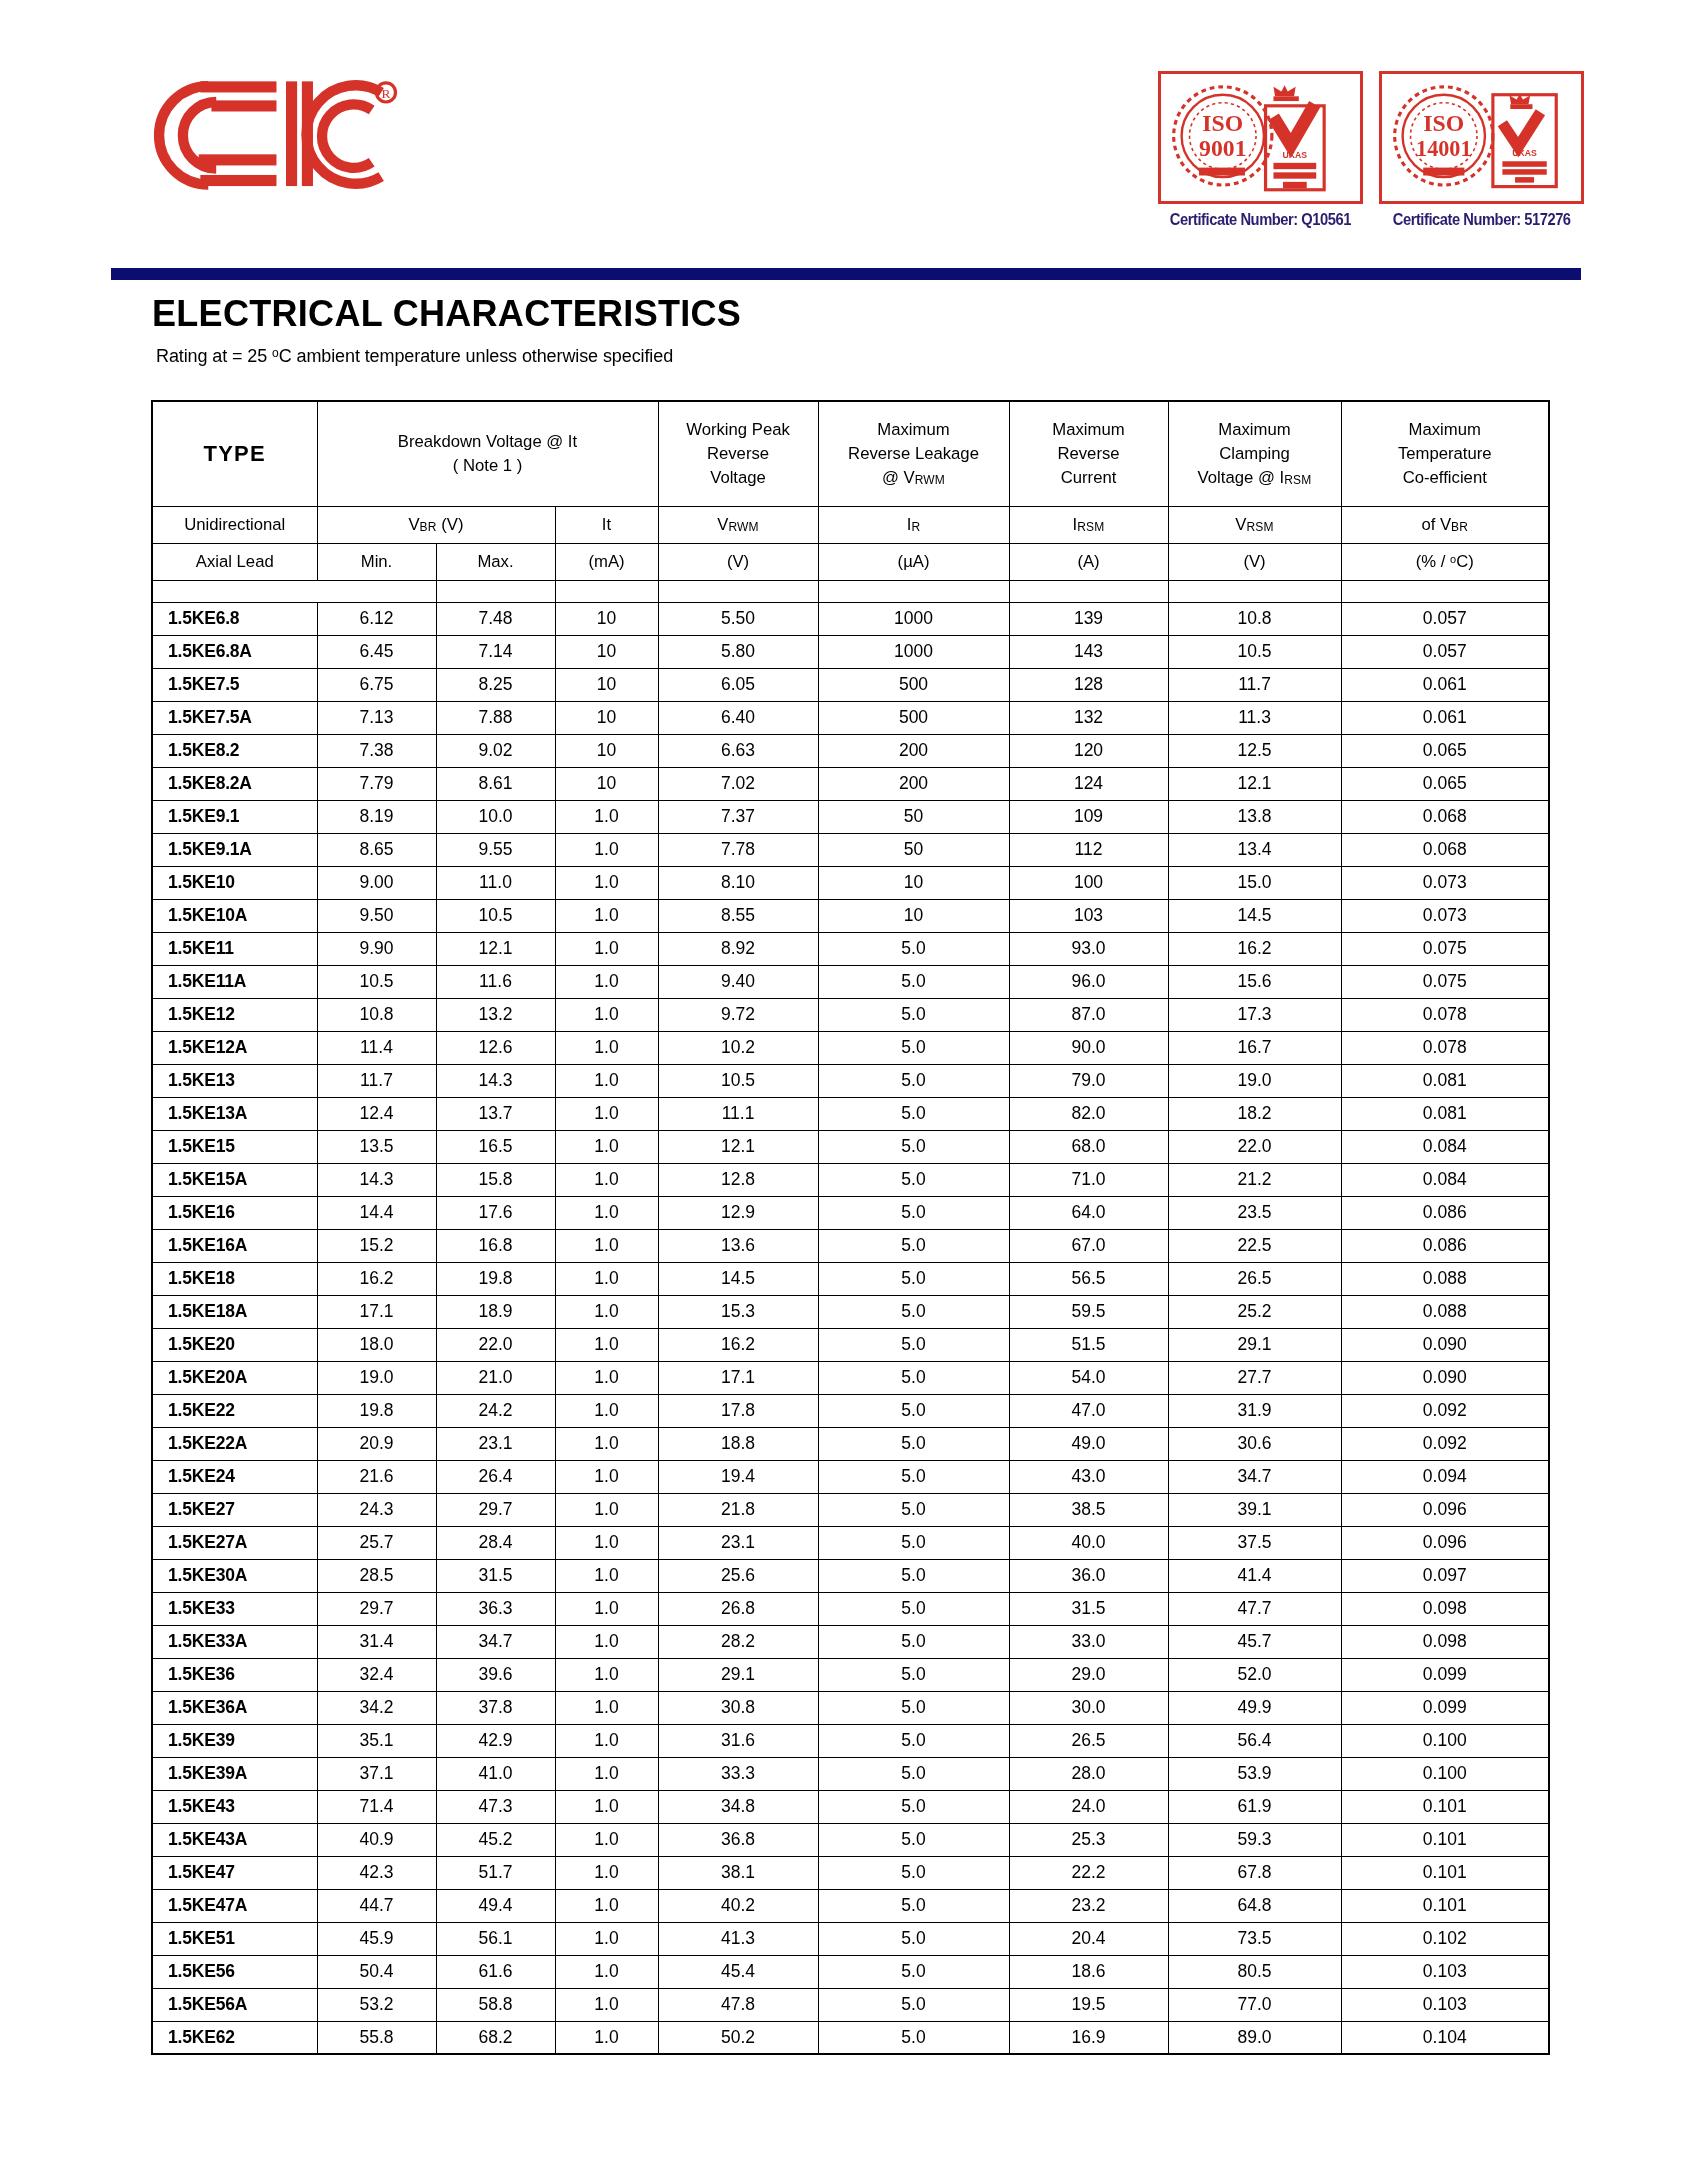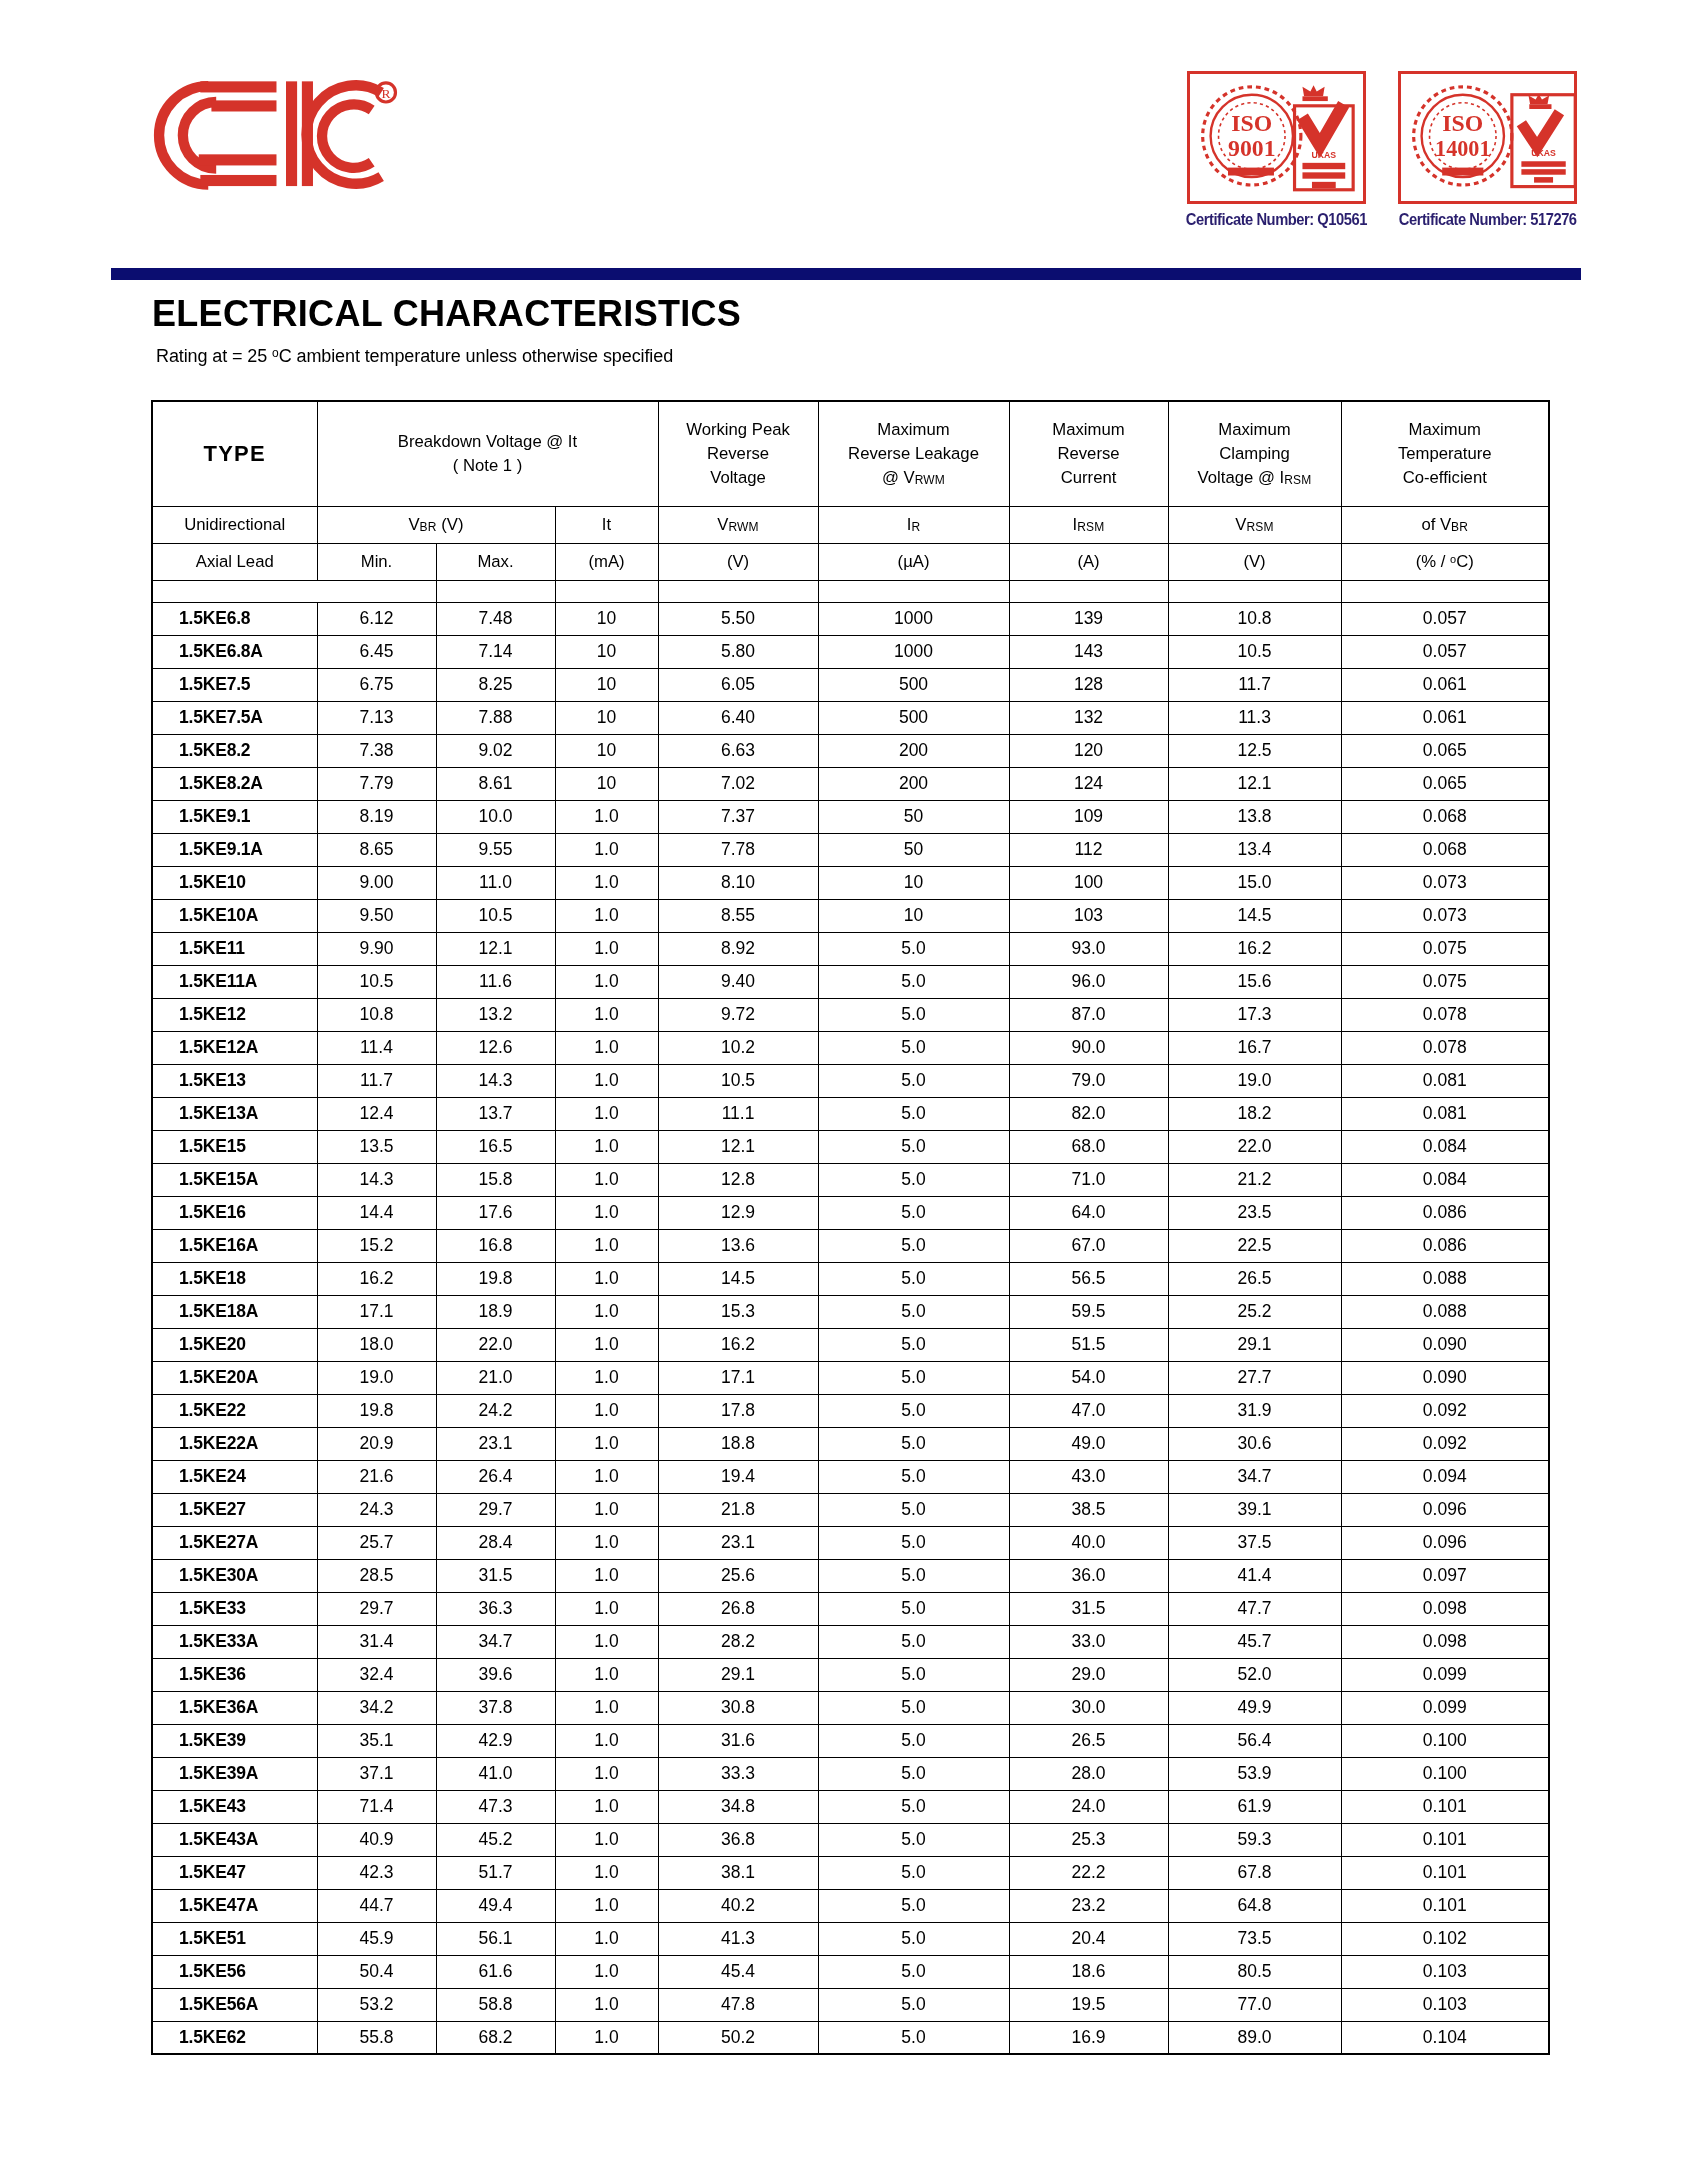--- a/index.html
+++ b/index.html
@@ -31,21 +31,21 @@
   .certs {
     position: absolute;
     right: 103px; top: 71px;
     display: flex;
     gap: 16px;
     align-items: flex-start;
   }
   .cert-block { display: flex; flex-direction: column; align-items: center; }
   .cert-box {
     border: 3.2px solid #d5332a;
-    width: 179px; height: 133px;
+    width: 205px; height: 133px;
     position: relative;
     background: #fff;
   }
   .cert-num {
     margin-top: 7.1px;
     font-size: 16px;
     font-weight: bold;
     color: #2a1f6e;
     letter-spacing: -0.5px;
     white-space: nowrap;
@@ -123,21 +123,21 @@
     border-bottom: none;
     background: #fff;
   }
   .spacer-row { background: #fff; }
   .spacer-row td.edge-l { border-left: 2.4px solid #000; border-right: 1.6px solid #fff;}
   .spacer-row td.edge-r { border-right: 2.4px solid #000; border-left: 1.6px solid #fff;}
 
   tr.data td { height: 33px; font-size: 17.5px; }
   tr.data td.type {
     text-align: left;
-    padding-left: 26px;
+    padding-left: 15px;
     font-weight: bold;
     font-size: 17.5px;
     letter-spacing: -0.2px;
   }
 
   
   col.c0 { width: 165px; }
   col.c1 { width: 119px; }
   col.c2 { width: 119px; }
   col.c3 { width: 103px; }

